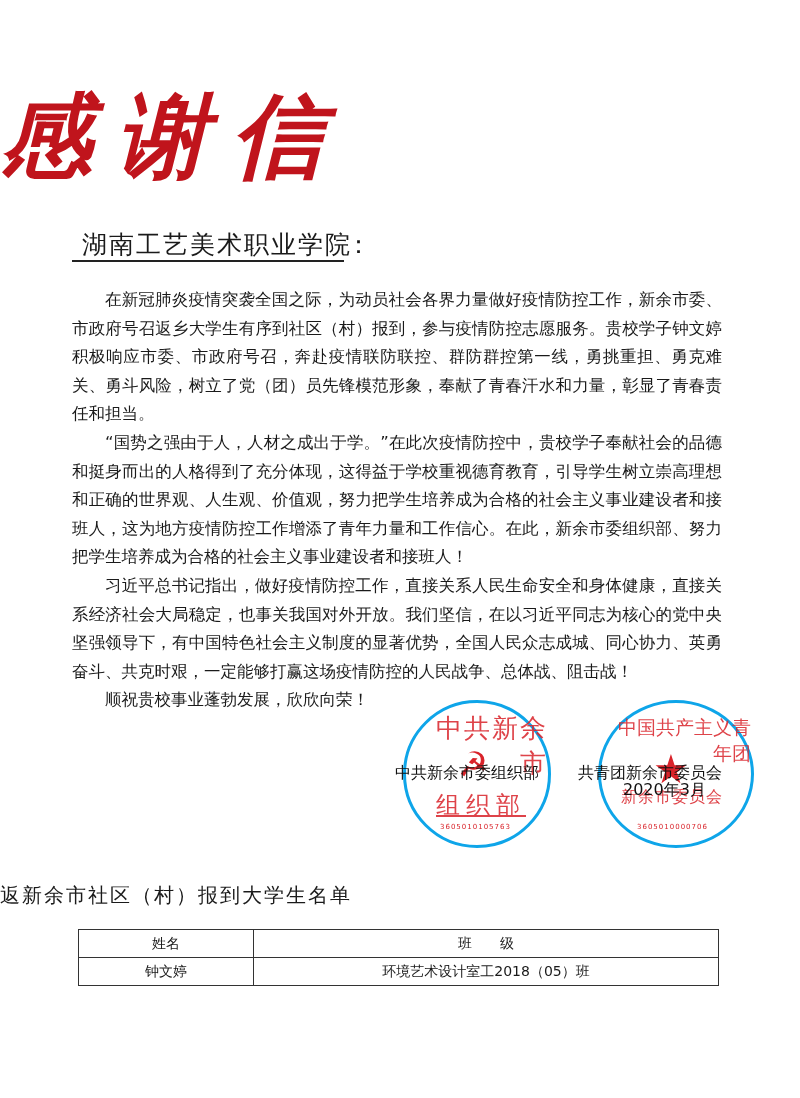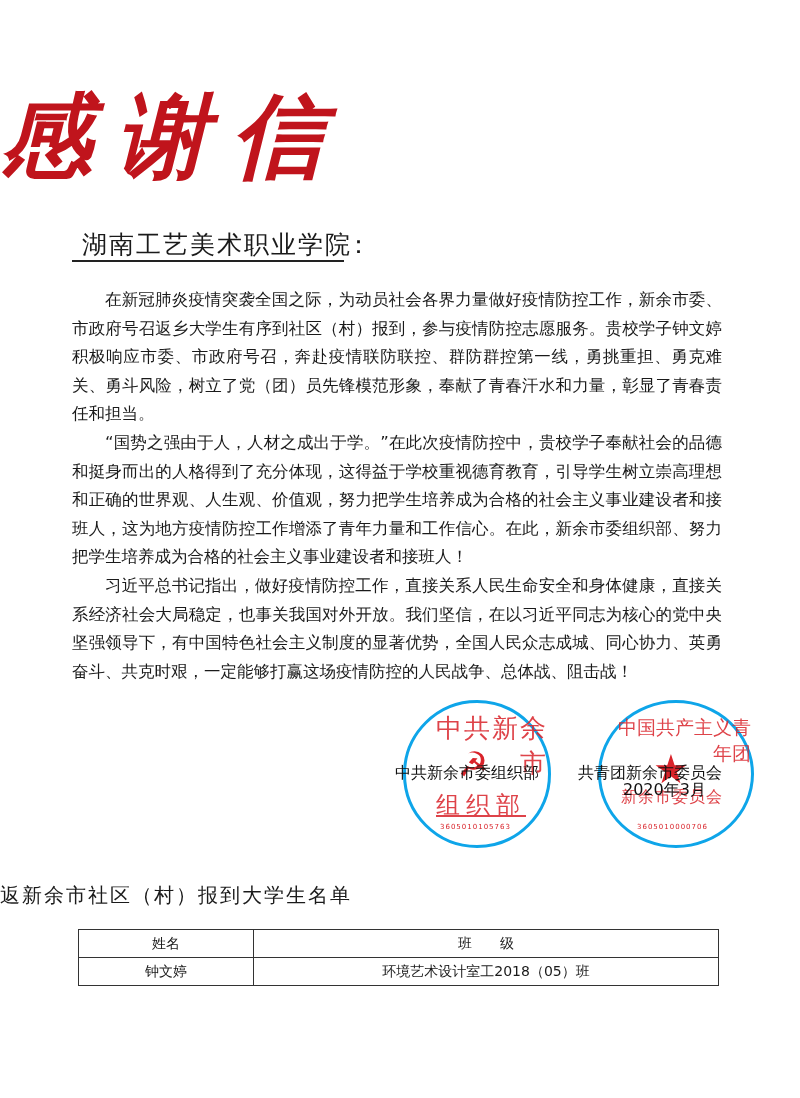--- a/index.html
+++ b/index.html
@@ -32,20 +32,21 @@
 <div class="title">感谢信</div>
 
 <div class="recipient">湖南工艺美术职业学院</div>
 <div class="recipient-line"></div>
 <div class="recipient-colon">：</div>
 
 <div class="body-text">
   <p>在新冠肺炎疫情突袭全国之际，为动员社会各界力量做好疫情防控工作，新余市委、市政府号召返乡大学生有序到社区（村）报到，参与疫情防控志愿服务。贵校学子钟文婷积极响应市委、市政府号召，奔赴疫情联防联控、群防群控第一线，勇挑重担、勇克难关、勇斗风险，树立了党（团）员先锋模范形象，奉献了青春汗水和力量，彰显了青春责任和担当。</p>
   <p>“国势之强由于人，人材之成出于学。”在此次疫情防控中，贵校学子奉献社会的品德和挺身而出的人格得到了充分体现，这得益于学校重视德育教育，引导学生树立崇高理想和正确的世界观、人生观、价值观，努力把学生培养成为合格的社会主义事业建设者和接班人，这为地方疫情防控工作增添了青年力量和工作信心。在此，新余市委组织部、努力把学生培养成为合格的社会主义事业建设者和接班人！</p>
   <p>习近平总书记指出，做好疫情防控工作，直接关系人民生命安全和身体健康，直接关系经济社会大局稳定，也事关我国对外开放。我们坚信，在以习近平同志为核心的党中央坚强领导下，有中国特色社会主义制度的显著优势，全国人民众志成城、同心协力、英勇奋斗、共克时艰，一定能够打赢这场疫情防控的人民战争、总体战、阻击战！</p>
+  <p>顺祝贵校事业蓬勃发展，欣欣向荣！</p>
 </div>
 
 <div class="stamp stamp-1">
   <div class="stamp-text" style="left:22px; top:8px; font-size:26px; letter-spacing:2px;">中共新余市</div>
   <div class="hammer" style="left:52px; top:44px;">☭</div>
   <div class="stamp-text" style="left:30px; top:86px; font-size:24px; letter-spacing:6px;text-decoration:underline;">组织部</div>
   <div class="seal-num" style="left:34px; top:120px;">3605010105763</div>
 </div>
 
 <div class="stamp stamp-2">

